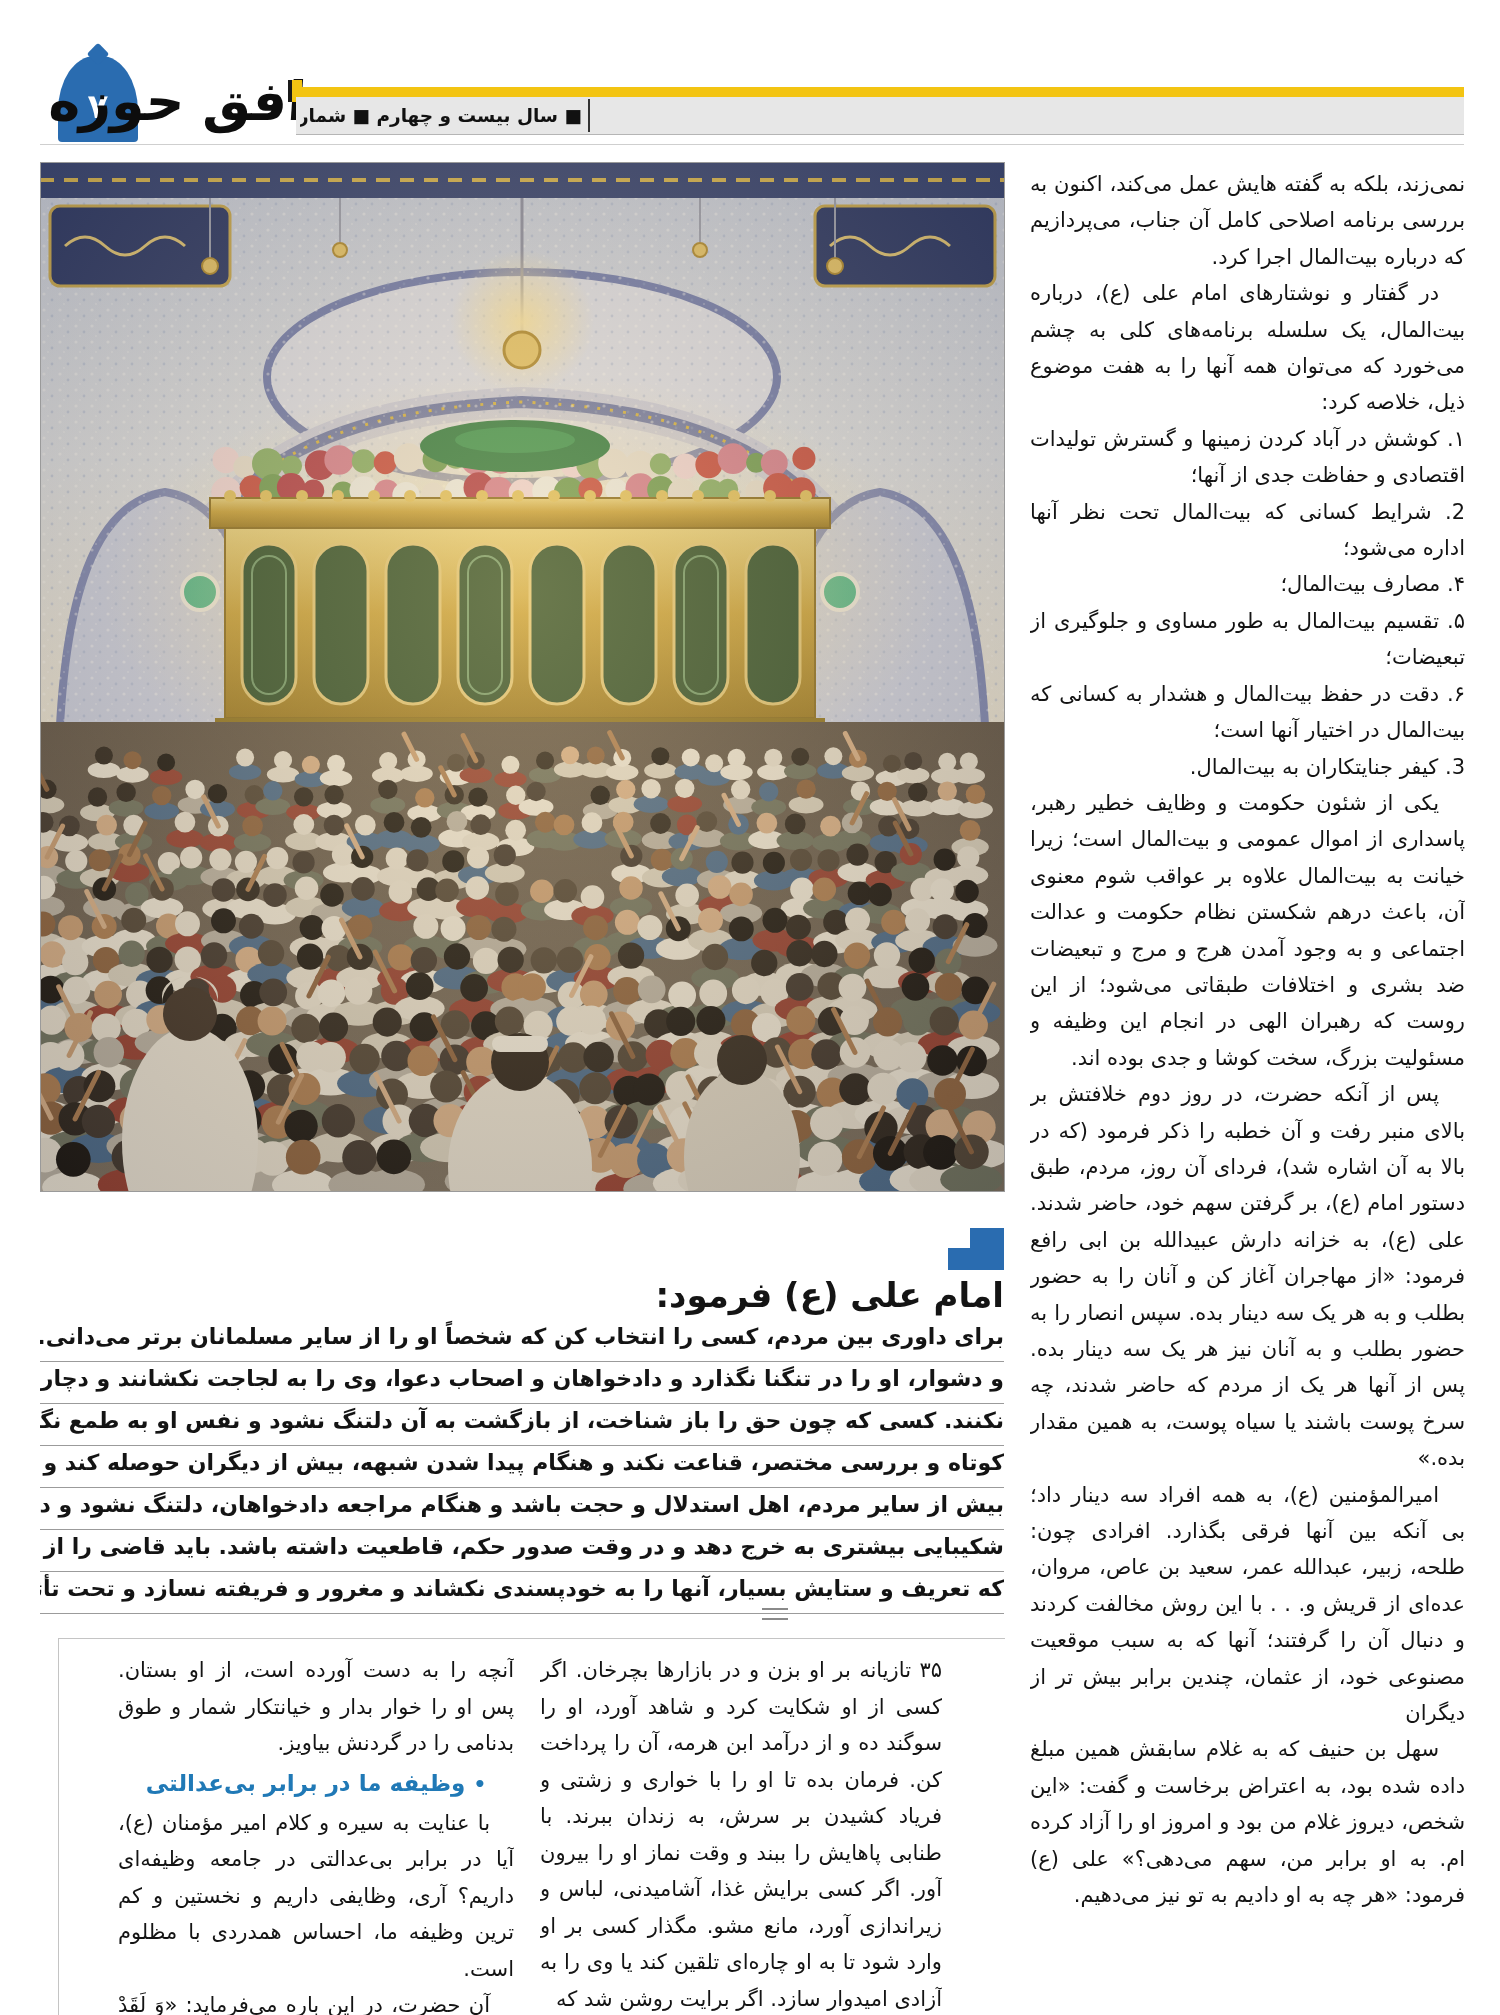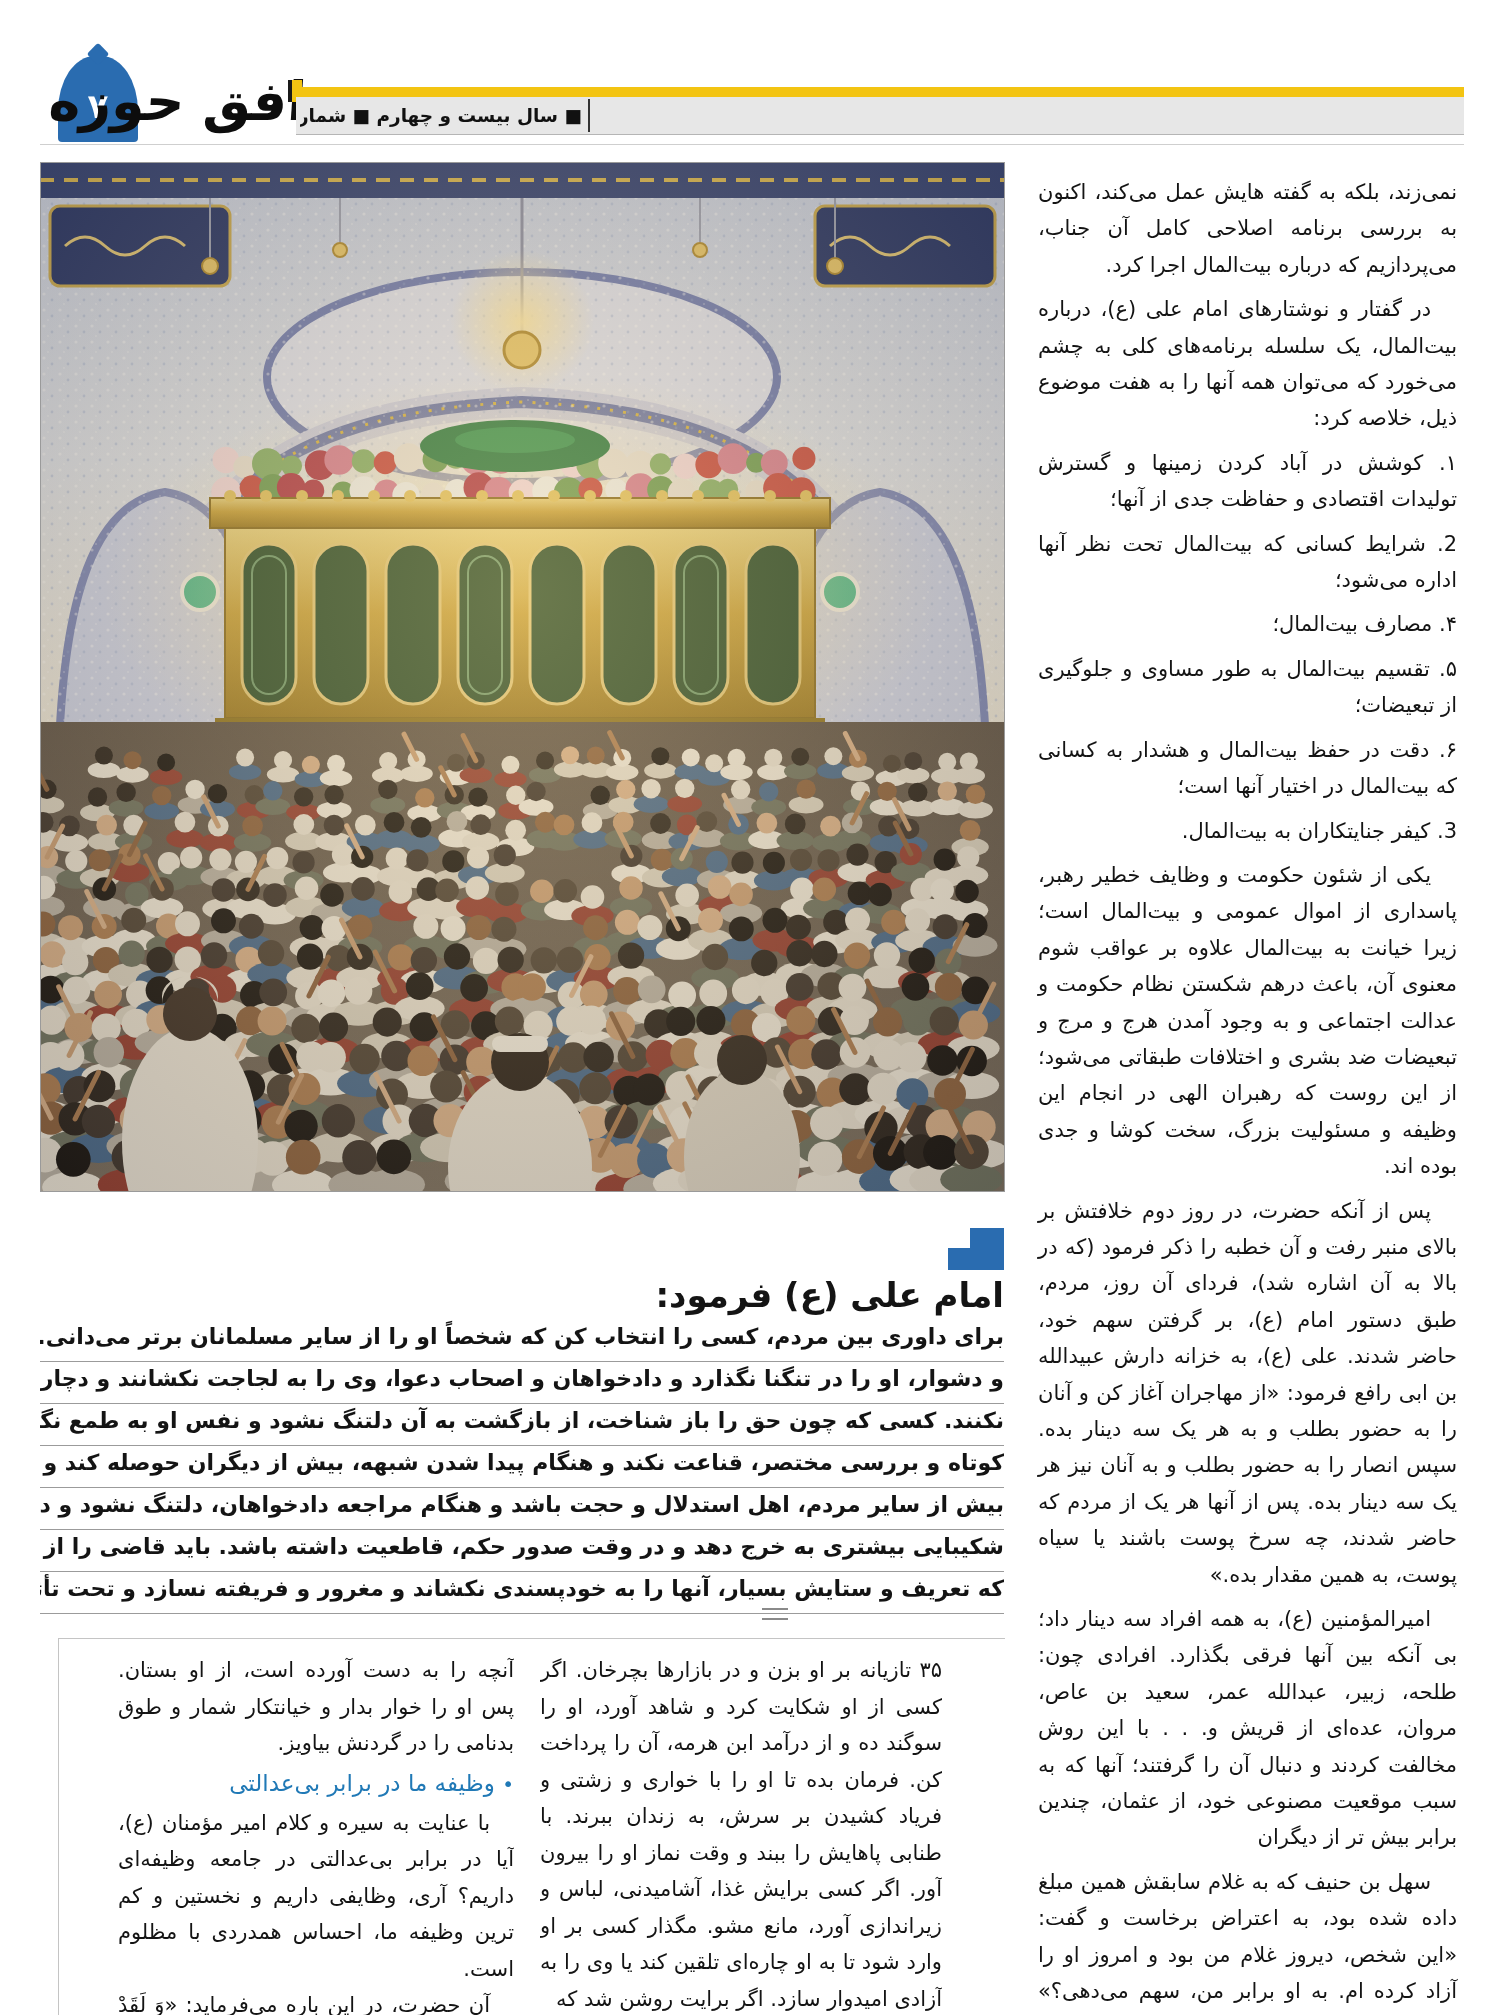--- a/index.html
+++ b/index.html
@@ -23,41 +23,41 @@
   .band-text{top:101px;height:30px;line-height:30px;font-size:18.5px;font-weight:bold;color:#111;
         text-align:center;white-space:nowrap;overflow:hidden;}
   #band-right{left:600px;width:856px;}
   #band-left{left:300px;width:282px;}
   #header-rule{left:40px;top:144px;width:1424px;height:1px;background:#cfcfcf;}
   
   #photo{left:40px;top:162px;width:965px;height:1030px;overflow:hidden;background:#cfd6e6;}
   
   #right-col{left:1030px;top:166px;width:435px;height:1849px;font-size:21px;line-height:36.4px;
         text-align:justify;overflow:hidden;}
-  #right-col p{margin:8px;}
+  #right-col p{margin:0;}
   #right-col p.ind{text-indent:26px;}
   
   #pq-icon{left:948px;top:1228px;width:56px;height:42px;}
   #pq-icon .a{position:absolute;right:0;top:0;width:34px;height:42px;background:#2a6cb0;}
   #pq-icon .b{position:absolute;left:0;top:20px;width:24px;height:22px;background:#2a6cb0;}
   #quote-head{left:740px;top:1278px;width:264px;height:34px;line-height:34px;font-size:34px;
         font-weight:bold;text-align:right;white-space:nowrap;}
   #quote-block{left:40px;top:1320px;width:964px;}
   .qline{height:41px;line-height:33px;border-bottom:1px solid #9b9b9b;font-weight:bold;font-size:22px;
         white-space:nowrap;overflow:hidden;direction:rtl;text-align:right;}
   #end-mark{left:762px;top:1608px;width:26px;height:8px;border-top:2px solid #8a8a8a;border-bottom:2px solid #8a8a8a;}
   
   #bottom-rule{left:58px;top:1638px;width:947px;height:1px;background:#c4c4c4;}
   #left-frame{left:58px;top:1638px;width:1px;height:377px;background:#c4c4c4;}
   .bcol{top:1652px;height:363px;font-size:21px;line-height:36.5px;text-align:justify;overflow:hidden;margin-left:48px;}
   #bcol-a{left:70px;width:396px;}
   #bcol-b{left:492px;width:402px;}
   .bcol p{margin:0;}
   .bcol p.ind{text-indent:24px;}
-  #sub-head{color:#2079b6;font-size:23px;font-weight:normal;line-height:42px;text-align:right;}
+  #sub-head{color:#2079b6;font-size:23px;font-weight:bold;line-height:42px;text-align:center;}
   #sub-head .bullet{font-size:20px;}
 </style>
 </head>
 <body>
 
 <div id="page">
 
   <div class="abs" id="dome">
     <span class="num">۷</span>
   </div>

